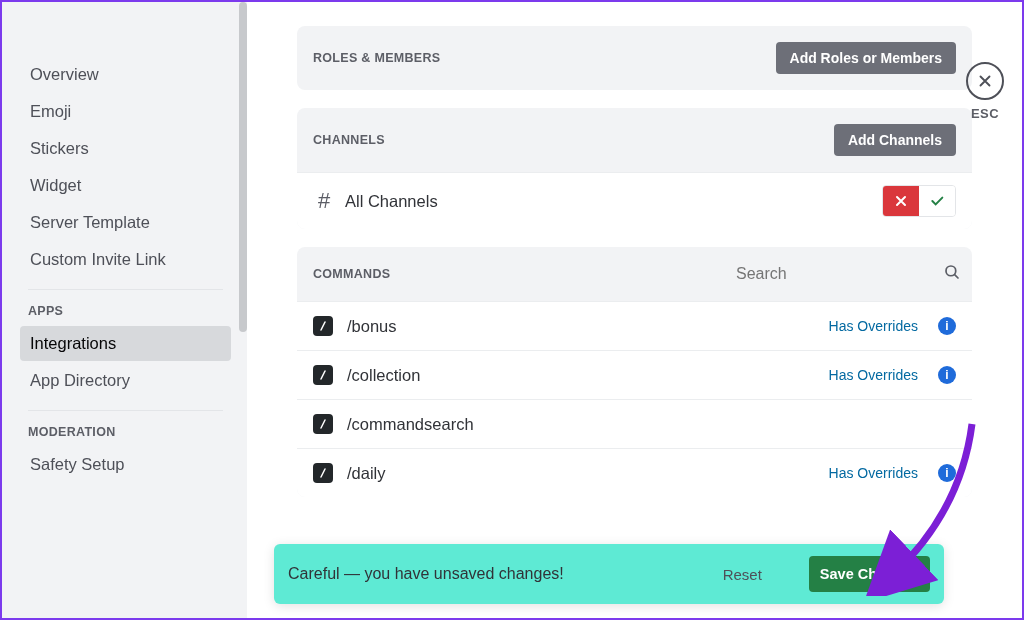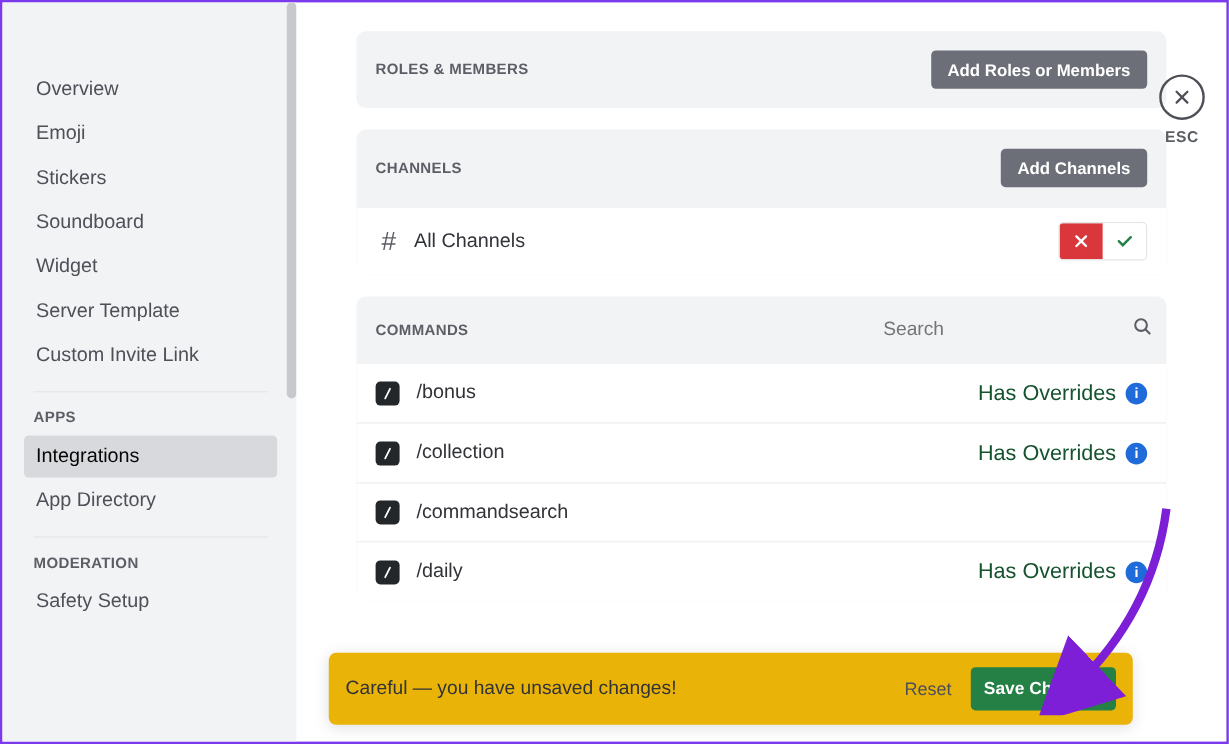--- a/index.html
+++ b/index.html
@@ -150,22 +150,22 @@
   .search-icon { color: #5c5e66; }
   .cmd-icon {
     width: 20px; height: 20px;
     background: #23272a;
     border-radius: 4px;
     display: inline-flex; align-items: center; justify-content: center;
     margin-right: 14px;
   }
   .cmd-name { font-size: 16.5px; color: #313338; flex: 1;}
   .override {
-    font-size: 18px; color: #14532d;
-    margin-right: 8px;
+    font-size: 14px; color: #0369a1;
+    margin-right: 20px;
   }
   .info-badge {
     width: 18px; height: 18px;
     background: #1f6bda;
     color: #fff;
     border-radius: 50%;
     display: inline-flex; align-items: center; justify-content: center;
     font-size: 12px; font-weight: 700;
   }
   
@@ -181,26 +181,27 @@
     display: flex; align-items: center; justify-content: center;
     color: #4e5058;
     margin-bottom: 6px;
     cursor: pointer;
   }
   .esc-label { font-size: 13px; font-weight: 600; color: #5c5e66; letter-spacing: .5px;}
   
   .savebar {
     position: absolute;
     left: 272px; right: 78px; bottom: 14px;
-    background: #eab308;
+    background: #5eead4;
     box-shadow: 0 2px 12px rgba(0,0,0,.12);
     border-radius: 6px;
     padding: 12px 14px;
     display: flex;
     align-items: center;
+    gap: 31px;
   }
   .savebar-text { flex: 1; font-size: 16px; color: #313338; }
   .btn-reset {
     background: transparent;
     border: none;
     color: #4e5058;
     font-size: 15px;
     padding: 8px 16px;
     cursor: pointer;
   }
@@ -226,21 +227,20 @@
 <body>
 
 <div class="layout">
 
   <aside class="sidebar">
     <div class="sidebar-scrollbar"></div>
     <div class="sidebar-inner">
       <div class="sidebar-item"><span>Overview</span></div>
       <div class="sidebar-item"><span>Emoji</span></div>
       <div class="sidebar-item"><span>Stickers</span></div>
-      <div class="sidebar-item"><span>Soundboard</span></div>
       <div class="sidebar-item"><span>Widget</span></div>
       <div class="sidebar-item"><span>Server Template</span></div>
       <div class="sidebar-item"><span>Custom Invite Link</span></div>
       <div class="sidebar-sep"></div>
       <div class="sidebar-heading">APPS</div>
       <div class="sidebar-item active"><span>Integrations</span></div>
       <div class="sidebar-item"><span>App Directory</span></div>
       <div class="sidebar-sep"></div>
       <div class="sidebar-heading">MODERATION</div>
       <div class="sidebar-item"><span>Safety Setup</span></div>

